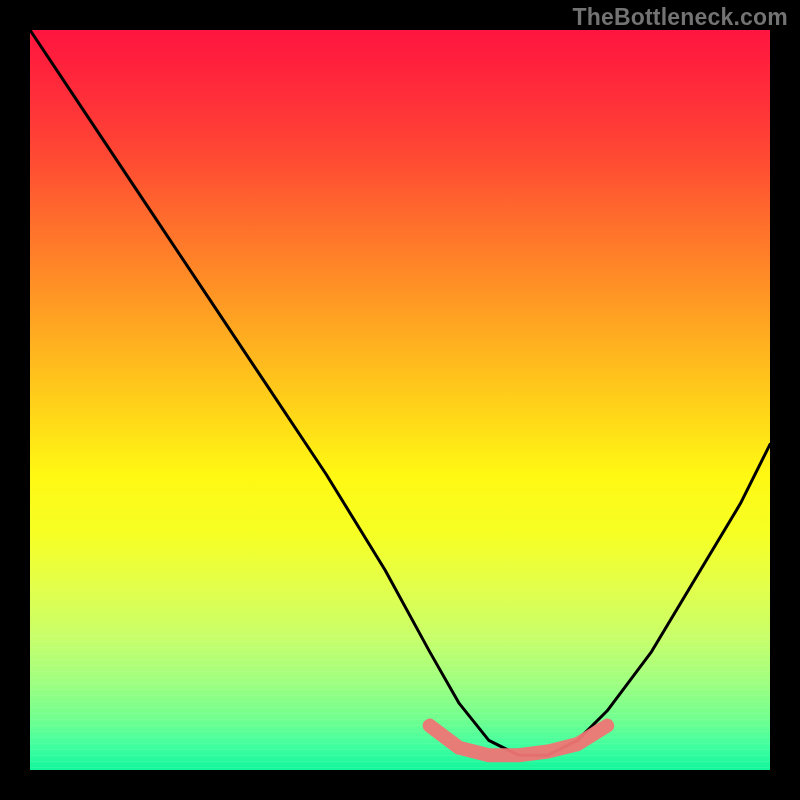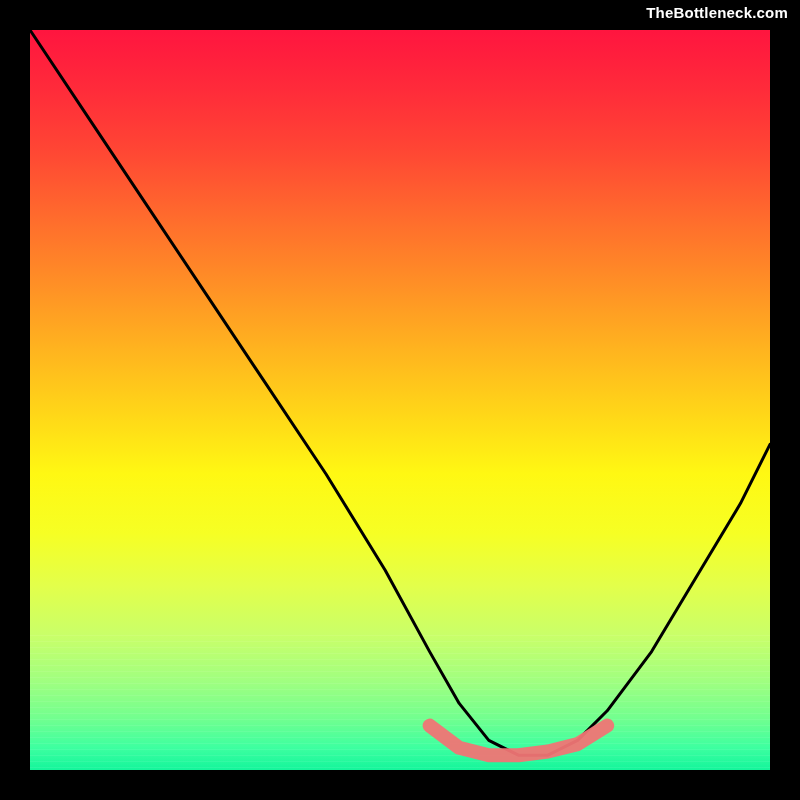--- a/index.html
+++ b/index.html
@@ -54,22 +54,22 @@
       rgba(255,255,255,0.00) 5px,
       rgba(255,255,255,0.07) 5px,
       rgba(255,255,255,0.07) 6px
     );
     pointer-events: none;
   }
   .watermark {
     position: absolute;
     top: 4px;
     right: 12px;
-    color: #ffffff;
-    font-size: 15px;
+    color: #737373;
+    font-size: 23px;
     font-weight: 600;
     letter-spacing: 0.2px;
     user-select: none;
   }
   svg.curve {
     position: absolute;
     left: 0;
     top: 0;
     width: 740px;
     height: 740px;

